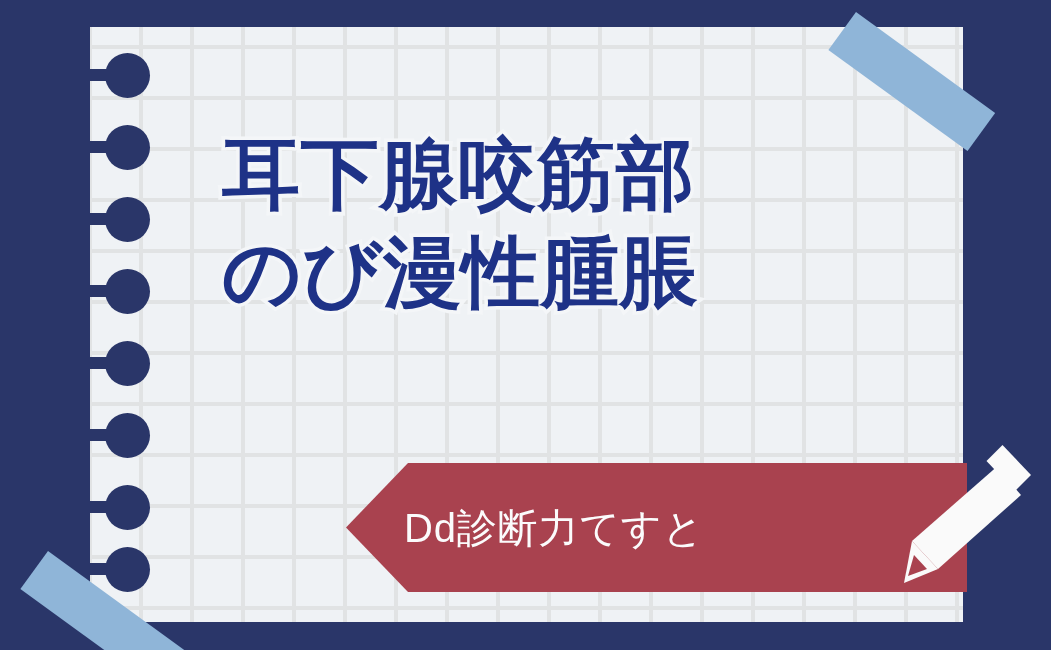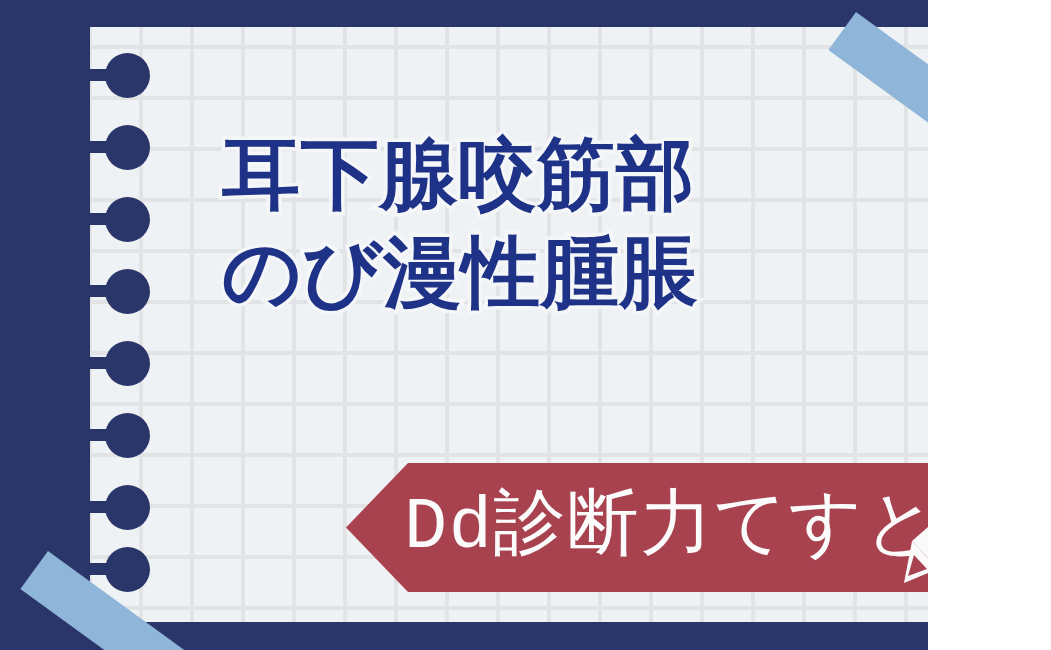--- a/index.html
+++ b/index.html
@@ -6,25 +6,24 @@
     margin: 0;
     padding: 0;
     background: #ffffff;
   }
   body {
     font-family: "Liberation Sans", sans-serif;
   }
 
   #slide {
     position: relative;
-    width: 889px;
+    width: 1051px;
     height: 650px;
     overflow: hidden;
     background: #2a3669;
-    padding-left: 39px;
   }
 
   
   #paper {
     position: absolute;
     left: 90px;
     top: 27px;
     width: 873px;
     height: 595px;
     background-color: #eff2f5;
@@ -82,23 +81,23 @@
     width: 621px;
     height: 129px;
     background: #a9424f;
     clip-path: polygon(62px 0, 100% 0, 100% 100%, 62px 100%, 0 50%);
     display: flex;
     align-items: center;
   }
   #banner-text {
     margin-left: 58px;
     color: #fbfbfc;
-    font-family: Liberation Mono, monospace;
+    font-family: Liberation Sans, sans-serif;
     font-weight: 400;
-    font-size: 72px;
+    font-size: 40px;
     letter-spacing: 0.02em;
     line-height: 1;
     white-space: nowrap;
   }
 
   
   .tape {
     position: absolute;
     background: #8fb5d8;
   }

